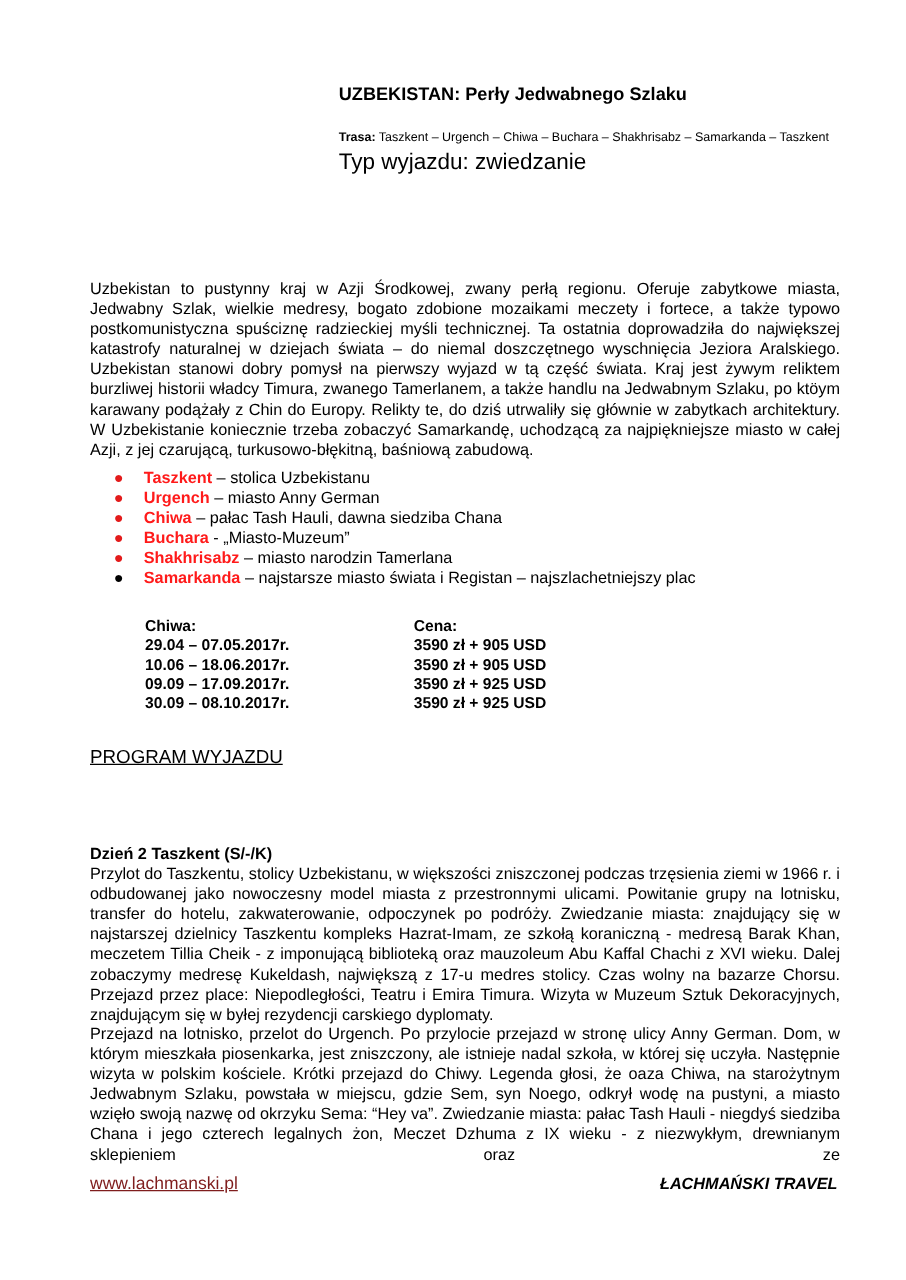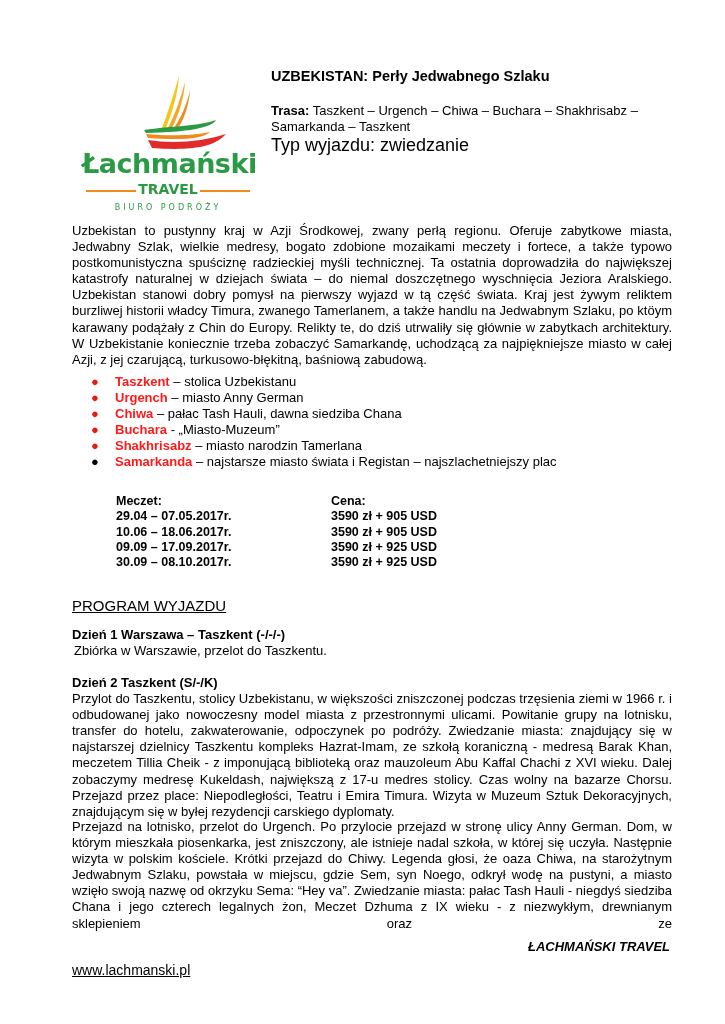--- a/index.html
+++ b/index.html
@@ -13,21 +13,21 @@
                font-size: 27px; letter-spacing: -0.5px; }
   .logo-travel-row { position: absolute; left: 0; top: 112px; width: 172px; height: 16px; }
   .logo-line { position: absolute; top: 8px; height: 2px; background: #f08a1c; }
   .logo-travel { position: absolute; left: 0; width: 172px; top: -1px; text-align: center;
                  font-family: "DejaVu Sans", sans-serif; font-weight: bold; color: #2a9a45; font-size: 14px; }
   .logo-biuro { position: absolute; left: 0; top: 133px; width: 172px; text-align: center;
                 font-family: "DejaVu Sans", sans-serif; color: #2a9a45; font-size: 8px; letter-spacing: 3px; }
 
   .header { position: absolute; left: 271px; top: 68px; width: 400px; }
   .title { font-weight: bold; font-size: 14.5px; margin: 0; }
-  .route { font-size: 13px; margin-top: 19px; line-height: 16px; }
+  .route { font-size: 10px; margin-top: 19px; line-height: 16px; }
   .route b { font-weight: bold; }
   .trip-type { font-size: 18px; }
 
   .content { position: absolute; left: 72px; width: 600px; font-size: 13px; line-height: 16.1px; }
   .intro { top: 223px; text-align: justify; }
   .attractions { top: 374px; }
   .attr-heading { text-decoration: underline; }
   .attr-list { list-style: none; margin: 0; padding: 0; }
   .attr-item { position: relative; padding-left: 43px; height: 16.1px; white-space: nowrap; }
   .bullet { position: absolute; left: 19px; top: 0; font-size: 13px; }
@@ -42,45 +42,28 @@
   .program-heading { position: absolute; left: 72px; top: 597px; font-size: 15px; font-weight: normal; text-decoration: underline; }
   .day { position: absolute; left: 72px; width: 600px; font-size: 13px; line-height: 16.1px; text-align: justify; }
   .day-title { font-weight: bold; }
   .day1 { top: 627px; }
   .day1 .day-desc { padding-left: 2px; }
   .day2 { top: 675px; }
   .day3 { top: 819px; }
   .justify-last { text-align-last: justify; }
 
   .footer { position: absolute; left: 72px; top: 938px; width: 600px; height: 20px; font-size: 14px; }
-  .footer-link { position: absolute; left: 0; top: 0; color: #000000; text-decoration: underline; margin-top: 24px; }
+  .footer-link { position: absolute; left: 0; top: 0; color: #7f1d1d; text-decoration: underline; }
   .footer-brand { position: absolute; right: 2px; top: 1px; font-weight: bold; font-style: italic; font-size: 13px; text-align: right; }
 </style>
 </head>
 <body>
 
 <div class="page">
 
-  <div class="logo">
-    <svg width="172" height="80" viewBox="0 0 172 80">
-      <path d="M97 6 C 92 24, 86 42, 80 58 L 84 58 C 90 42, 96 24, 97 6 Z" fill="#f5c518"></path>
-      <path d="M103 12 C 99 28, 93 44, 86 58 L 90 58 C 97 44, 102 28, 103 12 Z" fill="#f5a623"></path>
-      <path d="M108 20 C 105 34, 99 48, 92 58 L 96 58 C 103 48, 107 34, 108 20 Z" fill="#f08a1c"></path>
-      <path d="M62 60 C 90 56, 118 56, 134 50 C 130 58, 105 62, 64 63 Z" fill="#2a9a45"></path>
-      <path d="M64 64 C 85 66, 110 66, 128 62 C 120 70, 95 70, 66 68 Z" fill="#f08a1c"></path>
-      <path d="M66 70 C 90 74, 120 72, 144 64 C 130 80, 100 80, 70 78 Z" fill="#e32a2a"></path>
-    </svg>
-    <div class="logo-name">Łachmański</div>
-    <div class="logo-travel-row">
-      <div class="logo-line" style="left:4px; width:50px;"></div>
-      <div class="logo-travel">TRAVEL</div>
-      <div class="logo-line" style="left:118px; width:50px;"></div>
-    </div>
-    <div class="logo-biuro">BIURO PODRÓŻY</div>
-  </div>
 
   <div class="header">
     <div class="title">UZBEKISTAN: Perły Jedwabnego Szlaku</div>
     <div class="route">
       <b>Trasa:</b><span> Taszkent – Urgench – Chiwa – Buchara – Shakhrisabz – Samarkanda – Taszkent</span>
     </div>
     <div class="trip-type">Typ wyjazdu: zwiedzanie</div>
   </div>
 
   <div class="content intro">Uzbekistan to pustynny kraj w Azji Środkowej, zwany perłą regionu. Oferuje zabytkowe miasta, Jedwabny Szlak, wielkie medresy, bogato zdobione mozaikami meczety i fortece, a także typowo postkomunistyczna spuściznę radzieckiej myśli technicznej. Ta ostatnia doprowadziła do największej katastrofy naturalnej w dziejach świata – do niemal doszczętnego wyschnięcia Jeziora Aralskiego. Uzbekistan stanowi dobry pomysł na pierwszy wyjazd w tą część świata. Kraj jest żywym reliktem burzliwej historii władcy Timura, zwanego Tamerlanem, a także handlu na Jedwabnym Szlaku, po ktöym karawany podążały z Chin do Europy. Relikty te, do dziś utrwaliły się głównie w zabytkach architektury. W Uzbekistanie koniecznie trzeba zobaczyć Samarkandę, uchodzącą za najpiękniejsze miasto w całej Azji, z jej czarującą, turkusowo-błękitną, baśniową zabudową.</div>
@@ -91,41 +74,37 @@
       <li class="attr-item"><span class="bullet red">●</span><span class="attr-name">Urgench</span><span> – miasto Anny German</span></li>
       <li class="attr-item"><span class="bullet red">●</span><span class="attr-name">Chiwa</span><span> – pałac Tash Hauli, dawna siedziba Chana</span></li>
       <li class="attr-item"><span class="bullet red">●</span><span class="attr-name">Buchara</span><span> - „Miasto-Muzeum”</span></li>
       <li class="attr-item"><span class="bullet red">●</span><span class="attr-name">Shakhrisabz</span><span> – miasto narodzin Tamerlana</span></li>
       <li class="attr-item"><span class="bullet">●</span><span class="attr-name">Samarkanda</span><span> – najstarsze miasto świata i Registan – najszlachetniejszy plac</span></li>
     </ul>
   </div>
 
   <div class="dates">
     <div class="col col1">
-      <div>Meczet:</div>
+      <div>Chiwa:</div>
       <div>29.04 – 07.05.2017r.</div>
       <div>10.06 – 18.06.2017r.</div>
       <div>09.09 – 17.09.2017r.</div>
       <div>30.09 – 08.10.2017r.</div>
     </div>
     <div class="col col2">
       <div>Cena:</div>
       <div>3590 zł + 905 USD</div>
       <div>3590 zł + 905 USD</div>
       <div>3590 zł + 925 USD</div>
       <div>3590 zł + 925 USD</div>
     </div>
   </div>
 
   <div class="program-heading">PROGRAM WYJAZDU</div>
 
-  <div class="day day1">
-    <div class="day-title">Dzień 1 Warszawa – Taszkent (-/-/-)</div>
-    <div class="day-desc">Zbiórka w Warszawie, przelot do Taszkentu.</div>
-  </div>
 
   <div class="day day2">
     <div class="day-title">Dzień 2 Taszkent (S/-/K)</div>
     <div class="day-desc">Przylot do Taszkentu, stolicy Uzbekistanu, w większości zniszczonej podczas trzęsienia ziemi w 1966 r. i odbudowanej jako nowoczesny model miasta z przestronnymi ulicami. Powitanie grupy na lotnisku, transfer do hotelu, zakwaterowanie, odpoczynek po podróży. Zwiedzanie miasta: znajdujący się w najstarszej dzielnicy Taszkentu kompleks Hazrat-Imam, ze szkołą koraniczną - medresą Barak Khan, meczetem Tillia Cheik - z imponującą biblioteką oraz mauzoleum Abu Kaffal Chachi z XVI wieku. Dalej zobaczymy medresę Kukeldash, największą z 17-u medres stolicy. Czas wolny na bazarze Chorsu. Przejazd przez place: Niepodległości, Teatru i Emira Timura. Wizyta w Muzeum Sztuk Dekoracyjnych, znajdującym się w byłej rezydencji carskiego dyplomaty.</div>
   </div>
 
   <div class="day day3">
     <div class="day-desc justify-last">Przejazd na lotnisko, przelot do Urgench. Po przylocie przejazd w stronę ulicy Anny German. Dom, w którym mieszkała piosenkarka, jest zniszczony, ale istnieje nadal szkoła, w której się uczyła. Następnie wizyta w polskim kościele. Krótki przejazd do Chiwy. Legenda głosi, że oaza Chiwa, na starożytnym Jedwabnym Szlaku, powstała w miejscu, gdzie Sem, syn Noego,  odkrył wodę na pustyni, a miasto wzięło swoją nazwę od okrzyku Sema: “Hey va”. Zwiedzanie miasta: pałac Tash Hauli - niegdyś siedziba Chana i jego czterech legalnych żon, Meczet Dzhuma z IX wieku - z niezwykłym, drewnianym sklepieniem oraz ze</div>
   </div>
 

